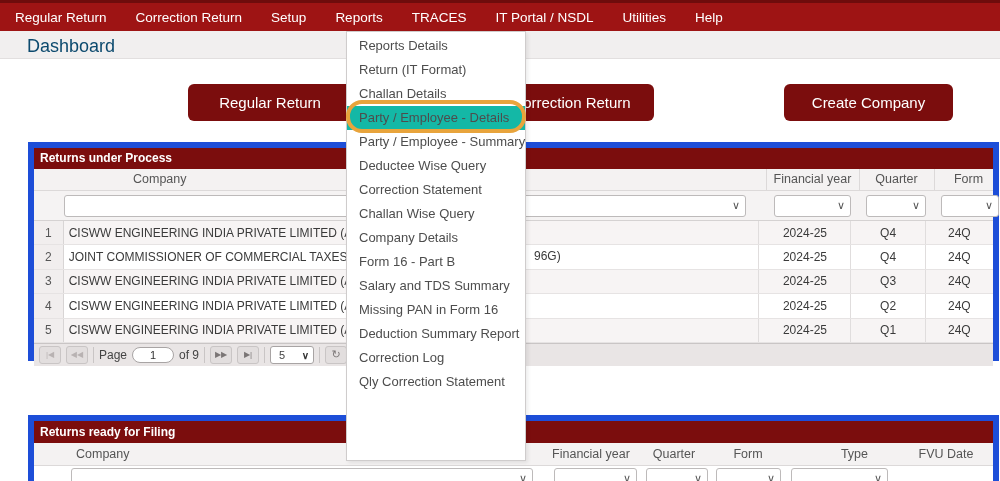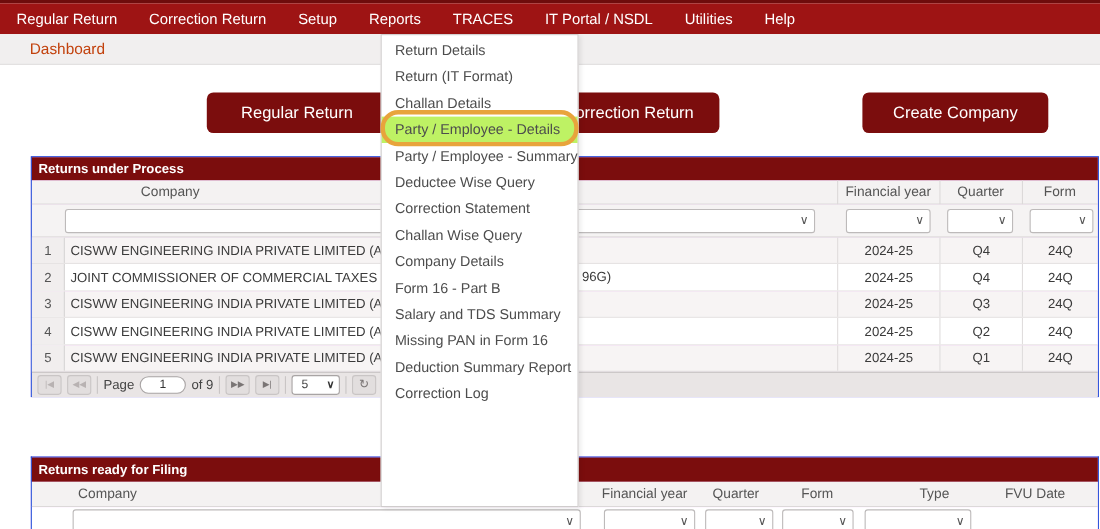--- a/index.html
+++ b/index.html
@@ -9,32 +9,32 @@
 
   
   #topstrip { position:absolute; left:0; top:0; width:1000px; height:3px; background:#6e0c0c; }
   #topbar { position:absolute; left:0; top:3px; width:1000px; height:28px; background:#9e1414;
     display:flex; align-items:center; gap:29px; padding-left:15px; }
   .mb-item { color:#fff; font-size:13.5px; white-space:nowrap; cursor:pointer; }
 
   
   #crumbbar { position:absolute; left:0; top:31px; width:1000px; height:28px; background:#f1efef;
     border-bottom:1px solid #e2dfdf; }
-  #crumbbar span { position:absolute; left:27px; top:5px; font-size:14px; color:#c2410c; }
+  #crumbbar span { position:absolute; left:27px; top:5px; font-size:18px; color:#0c4a6e; }
 
   
   .act-btn { position:absolute; top:84px; height:37px; background:#7b0d0d; color:#fff;
     border:none; border-radius:6px; font-family:"Liberation Sans",sans-serif; font-size:15px;
     cursor:pointer; }
   #btn-regular { left:188px; width:164px; }
   #btn-correction { left:489px; width:165px; }
   #btn-create { left:784px; width:169px; }
 
   
-  .panel { position:absolute; left:28px; width:971px; background:#f0abfc; border:1px solid #1d4ed8; }
+  .panel { position:absolute; left:28px; width:971px; background:#701a75; border:6px solid #1d4ed8; }
   #panel1 { top:142px; height:219px; }
   #panel2 { top:415px; height:66px; border-bottom:none; }
   .panel-title { height:21px; background:#7b0d0d; color:#fff; font-size:12px; font-weight:bold;
     line-height:21px; padding-left:6px; }
 
   
   #p1-colhead { position:relative; height:22px; background:#f4f2f2; border-bottom:1px solid #dcd9d9; }
   #p1-colhead .h { position:absolute; top:3px; font-size:12.5px; color:#555; }
   #p1-h-company { left:99px; }
   #p1-h-fy { left:732px; width:93px; text-align:center; }
@@ -94,21 +94,21 @@
   #p2-sel-q { left:612px; top:2px; width:62px; }
   #p2-sel-f { left:682px; top:2px; width:65px; }
   #p2-sel-t { left:757px; top:2px; width:97px; }
 
   
   #reports-menu { position:absolute; left:346px; top:31px; width:180px; height:430px; background:#fff;
     border:1px solid #cfcccc; box-shadow:2px 2px 4px rgba(0,0,0,0.08); z-index:10; padding-top:2px; }
   .menu-group + .menu-group { }
   .menu-item { height:24px; line-height:24px; padding-left:12px; font-size:13px; color:#4d4d4d;
     white-space:nowrap; cursor:pointer; }
-  .menu-item.hl { background:#bef264; }
+  .menu-item.hl { background:#14b8a6; }
   #hl-ring { position:absolute; left:346px; top:100px; width:180px; height:33px;
     border:4px solid #e8a43c; border-radius:16px; z-index:12; pointer-events:none; }
 </style>
 </head>
 <body>
 
 <div id="stage">
 
   <div id="topstrip"></div>
   <nav id="topbar">
@@ -239,35 +239,36 @@
         <span class="chev">∨</span>
       </div>
       <div class="sel" id="p2-sel-t">
         <span class="chev">∨</span>
       </div>
     </div>
   </section>
 
   <div id="reports-menu">
       <div class="menu-group">
-        <div class="menu-item">Return Details</div>
+        <div class="menu-item">Reports Details</div>
         <div class="menu-item">Return (IT Format)</div>
         <div class="menu-item">Challan Details</div>
         <div class="menu-item hl">Party / Employee - Details</div>
         <div class="menu-item">Party / Employee - Summary</div>
         <div class="menu-item">Deductee Wise Query</div>
         <div class="menu-item">Correction Statement</div>
         <div class="menu-item">Challan Wise Query</div>
         <div class="menu-item">Company Details</div>
         <div class="menu-item">Form 16 - Part B</div>
       </div>
       <div class="menu-group">
         <div class="menu-item">Salary and TDS Summary</div>
         <div class="menu-item">Missing PAN in Form 16</div>
         <div class="menu-item">Deduction Summary Report</div>
       </div>
       <div class="menu-group">
         <div class="menu-item">Correction Log</div>
+        <div class="menu-item">Qly Correction Statement</div>
       </div>
     </div>
   <div id="hl-ring"></div>
 
 </div>
 
 </body></html>

